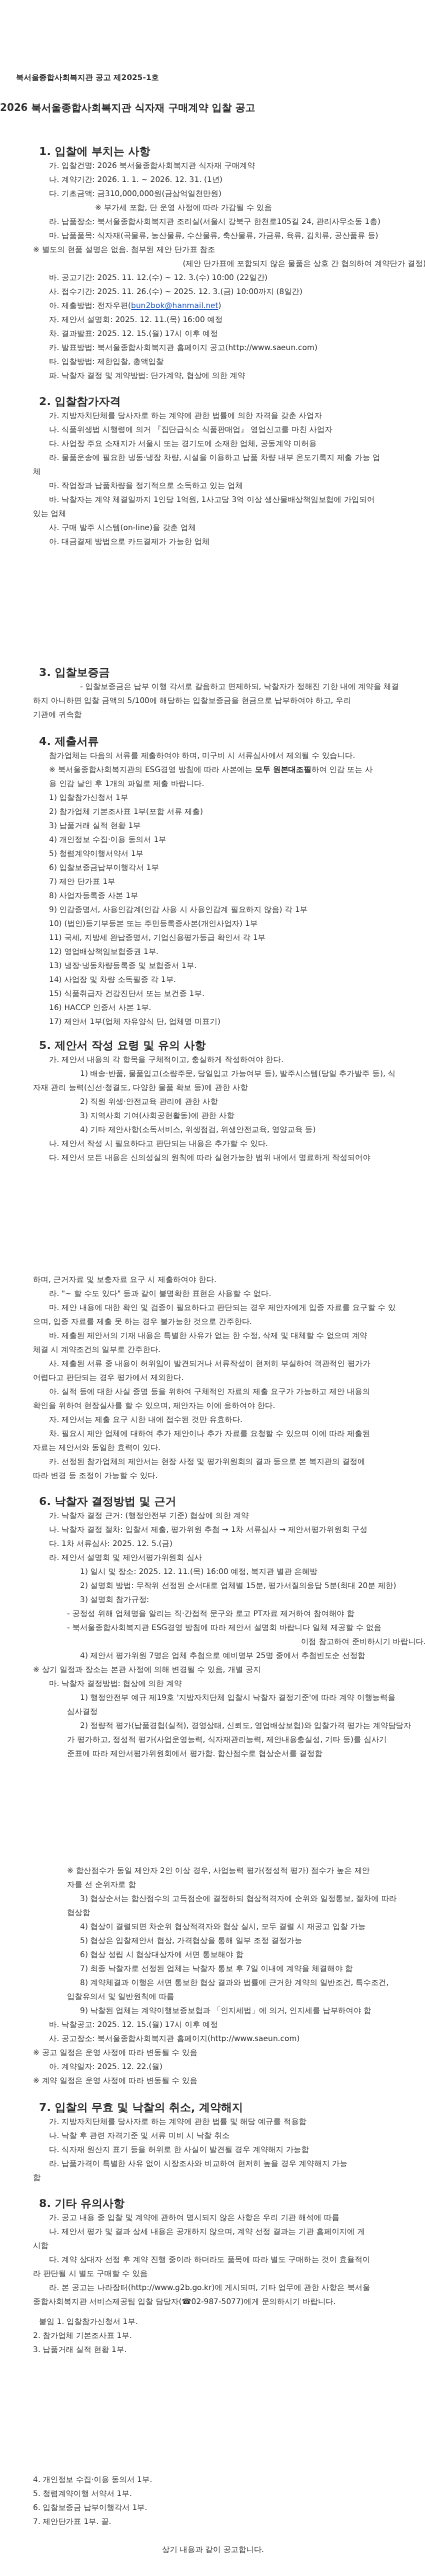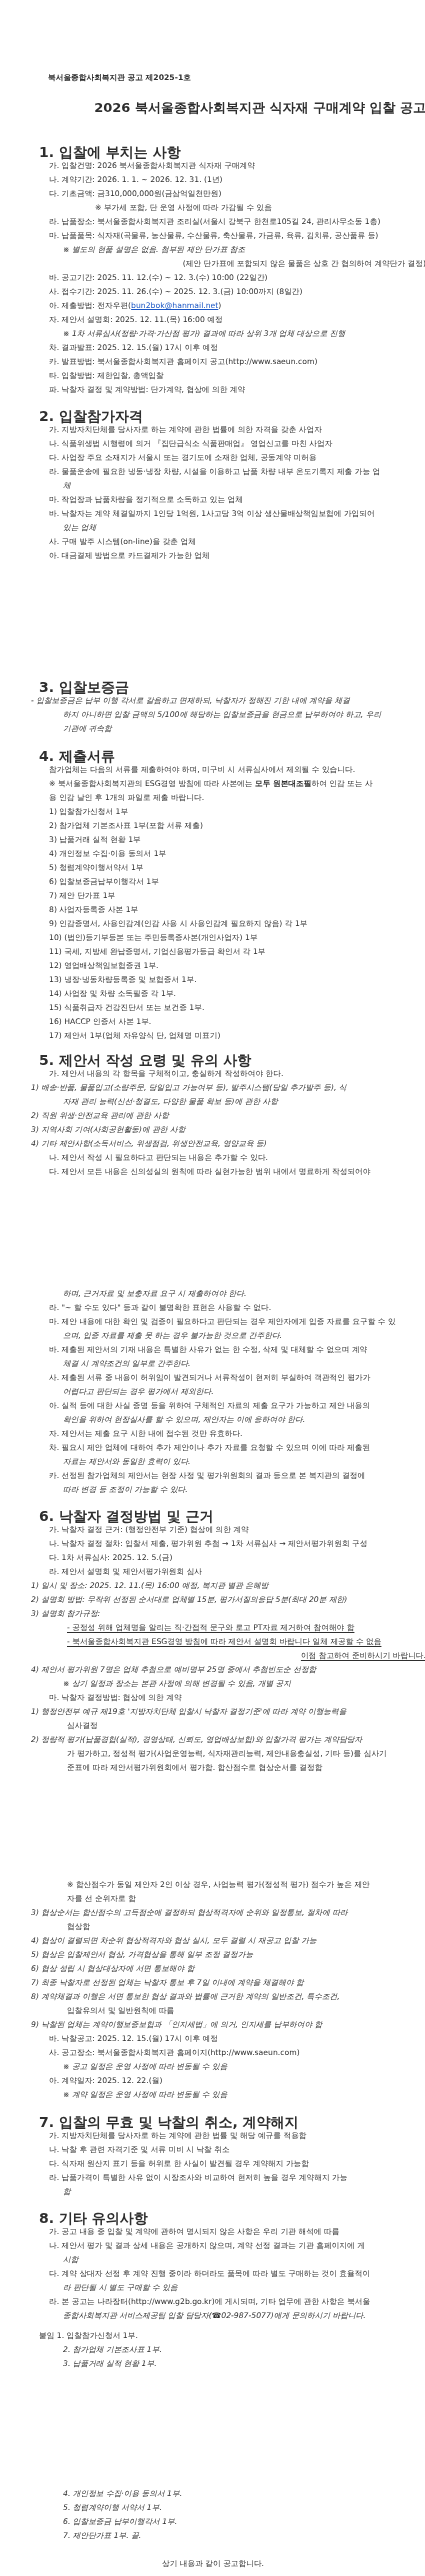--- a/index.html
+++ b/index.html
@@ -11,32 +11,32 @@
   #page{
     position:relative;
     width:426px;height:3009px;
     background:#ffffff;
     color:var(--text);
     font-family:"DejaVu Sans","Liberation Sans",sans-serif;
     overflow:hidden;
   }
   .spacer{width:100%;}
   .gap{width:100%;}
-  #ref-line{padding-left:48px;font-weight:700;font-size:7.7px;line-height:14px;white-space:nowrap;}
-  #title{font-size:13px;font-weight:700;text-align:right;line-height:18.5px;white-space:nowrap;}
-  .heading{font-weight:700;font-size:14px;line-height:14px;padding-left:39px;white-space:nowrap;}
+  #ref-line{padding-left:16px;font-weight:700;font-size:7.7px;line-height:14px;white-space:nowrap;}
+  #title{font-size:10px;font-weight:700;text-align:left;line-height:18.5px;white-space:nowrap;}
+  .heading{font-weight:700;font-size:11px;line-height:14px;padding-left:39px;white-space:nowrap;}
   .line{line-height:14px;font-size:7.7px;white-space:nowrap;}
   .i0{padding-left:39px;}
   .i1{padding-left:49px;}
-  .i2{padding-left:31px;font-style:italic;}
-  .i3{padding-left:63px;font-style:italic;}
+  .i2{padding-left:80px;}
+  .i3{padding-left:33px;}
   .i4{padding-left:67px;}
   .i5{padding-left:82px;text-align:right;}
   .i6{padding-left:95px;}
-  .underline{text-decoration:underline;text-underline-offset:1.5px;}
+  .underline{text-underline-offset:1.5px;}
   .em{font-weight:700;text-underline-offset:1.5px;}
   .link{color:var(--link);text-decoration:underline;cursor:pointer;}
   .centerline{text-align:center;line-height:14px;font-size:7.7px;white-space:nowrap;}
 </style>
 </head>
 <body>
 
 <div id="page">
 
   <div class="spacer" style="height:71px"></div>
@@ -57,21 +57,20 @@
         <div class="line i1">다. 기초금액: 금310,000,000원(금삼억일천만원)</div>
         <div class="line i6">※ 부가세 포함, 단 운영 사정에 따라 가감될 수 있음</div>
         <div class="line i1">라. 납품장소: 북서울종합사회복지관 조리실(서울시 강북구 한천로105길 24, 관리사무소동 1층)</div>
         <div class="line i1">마. 납품품목: 식자재(곡물류, 농산물류, 수산물류, 축산물류, 가금류, 육류, 김치류, 공산품류 등)</div>
         <div class="line i3">※ 별도의 현품 설명은 없음. 첨부된 제안 단가표 참조</div>
         <div class="line i5">(제안 단가표에 포함되지 않은 물품은 상호 간 협의하여 계약단가 결정)</div>
         <div class="line i1">바. 공고기간: 2025. 11. 12.(수) ~ 12. 3.(수) 10:00 (22일간)</div>
         <div class="line i1">사. 접수기간: 2025. 11. 26.(수) ~ 2025. 12. 3.(금) 10:00까지 (8일간)</div>
         <div class="line i1"><span>아. 제출방법: 전자우편(</span><span class="link">bun2bok@hanmail.net</span><span>)</span></div>
         <div class="line i1">자. 제안서 설명회: 2025. 12. 11.(목) 16:00 예정</div>
-        <div class="line i3">※ 1차 서류심사(정량·가격·가산점 평가) 결과에 따라 상위 3개 업체 대상으로 진행</div>
         <div class="line i1">차. 결과발표: 2025. 12. 15.(월) 17시 이후 예정</div>
         <div class="line i1">카. 발표방법: 북서울종합사회복지관 홈페이지 공고(http://www.saeun.com)</div>
         <div class="line i1">타. 입찰방법: 제한입찰, 총액입찰</div>
         <div class="line i1">파. 낙찰자 결정 및 계약방법: 단가계약, 협상에 의한 계약</div>
       </div>
   </div>
 
   <div class="spacer" style="height:12.4px"></div>
 
   <div>

